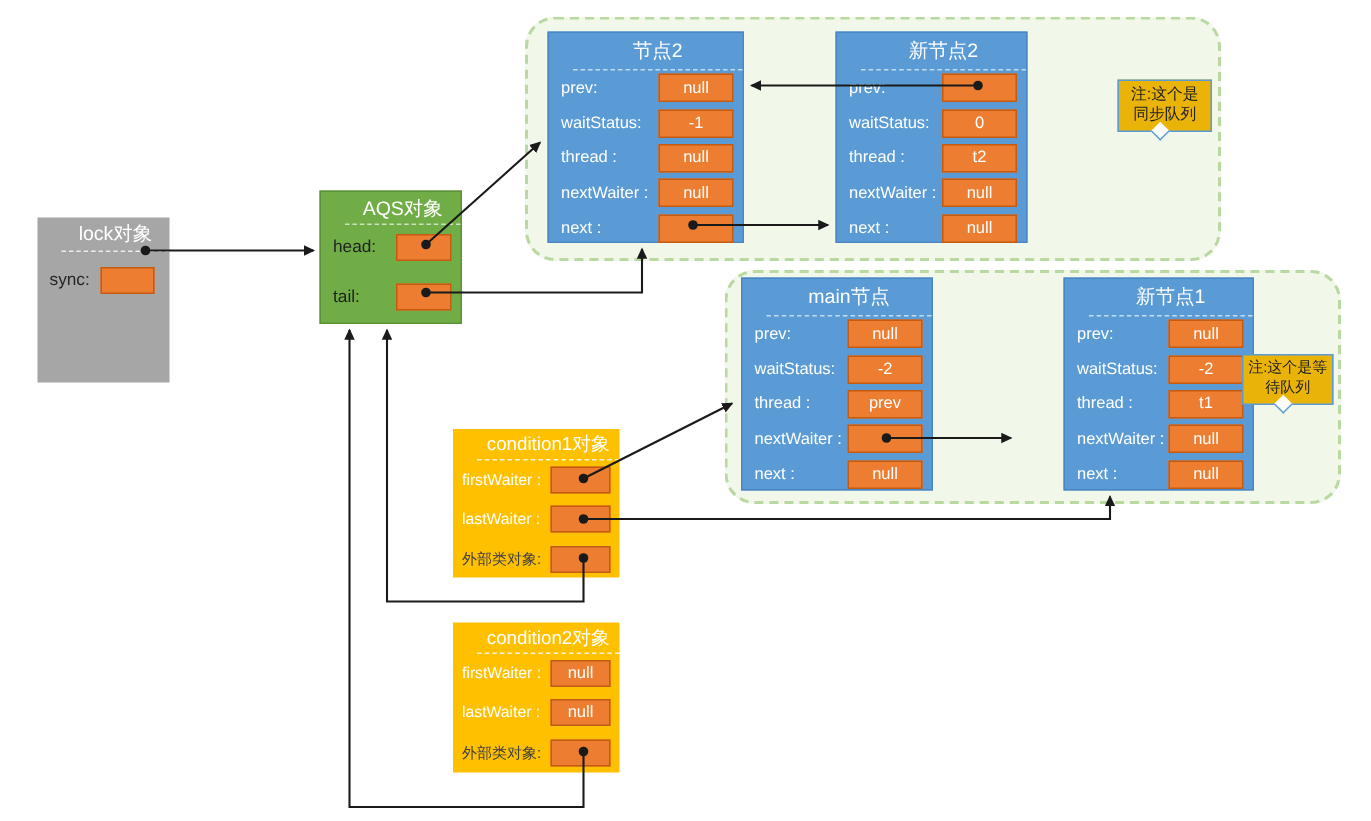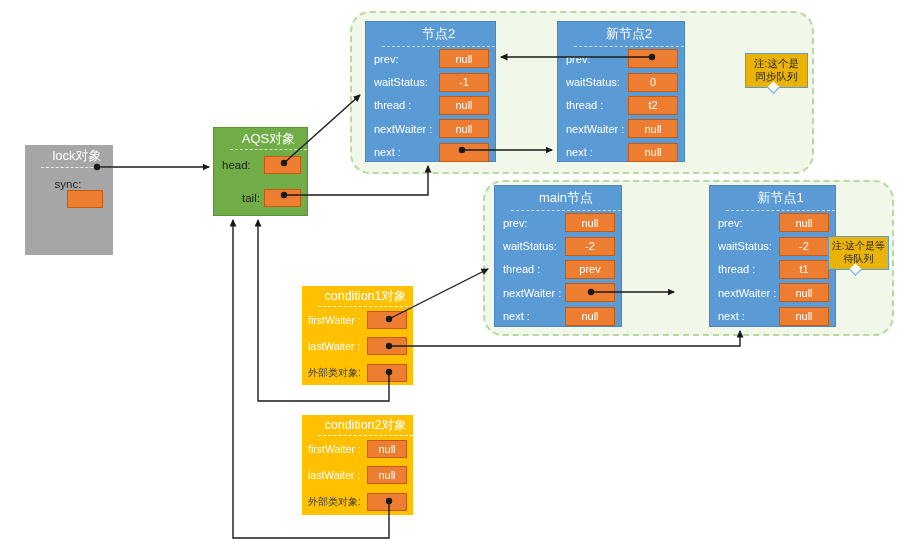--- a/index.html
+++ b/index.html
@@ -16,29 +16,29 @@
   .node{background:#5b9bd5;border:1px solid #4a86c4;}
   .node .title{height:24px;}
   .nrows{display:flex;flex-direction:column;}
   .nrow{display:flex;align-items:center;justify-content:space-between;padding:0 6px 0 8px;height:23.4px;}
   .nrow .nlabel{color:#fff;font-size:11px;white-space:nowrap;}
   .vbox{width:48px;height:17px;background:#ed7d31;border:1px solid #c55a11;color:#fff;font-size:11px;
         display:flex;align-items:center;justify-content:center;box-sizing:content-box;flex:0 0 auto;}
 
   .lockbox{background:#a6a6a6;}
   .lockbox .title{height:22px;border-bottom:1px dashed rgba(255,255,255,.8);}
-  .lrow{display:flex;align-items:center;padding:0 10px 0 8px;margin-top:10px;flex-direction:column;}
+  .lrow{display:flex;align-items:center;padding:0 10px 0 8px;margin-top:10px;}
   .lrow .llabel{color:#262626;font-size:11.5px;}
   .lrow .vbox{margin-left:auto;width:34px;height:16px;}
 
   .aqsbox{background:#70ad47;border:1px solid #5d9138;}
   .aqsbox .title{height:21px;}
   .arow{display:flex;align-items:center;padding:0 6px 0 8px;}
   .arow.first{margin-top:6px;}
-  .arow.second{margin-top:15px;margin-left:20px;}
+  .arow.second{margin-top:15px;}
   .arow .llabel{color:#1f1f1f;font-size:11.5px;}
   .arow .vbox{margin-left:auto;width:35px;height:16px;}
 
   .condbox{background:#ffc000;}
   .condbox .title{height:20px;font-size:12.5px;border-bottom:1px dashed rgba(255,255,255,.85);}
   .crow{display:flex;align-items:center;justify-content:space-between;padding:0 6px 0 6px;height:26.3px;}
   .crow .clabel{color:#fff;font-size:10.5px;white-space:nowrap;}
   .crow .clabel.dark{color:#404040;font-size:10px;}
   .crow .vbox{width:38px;height:16px;}
 

